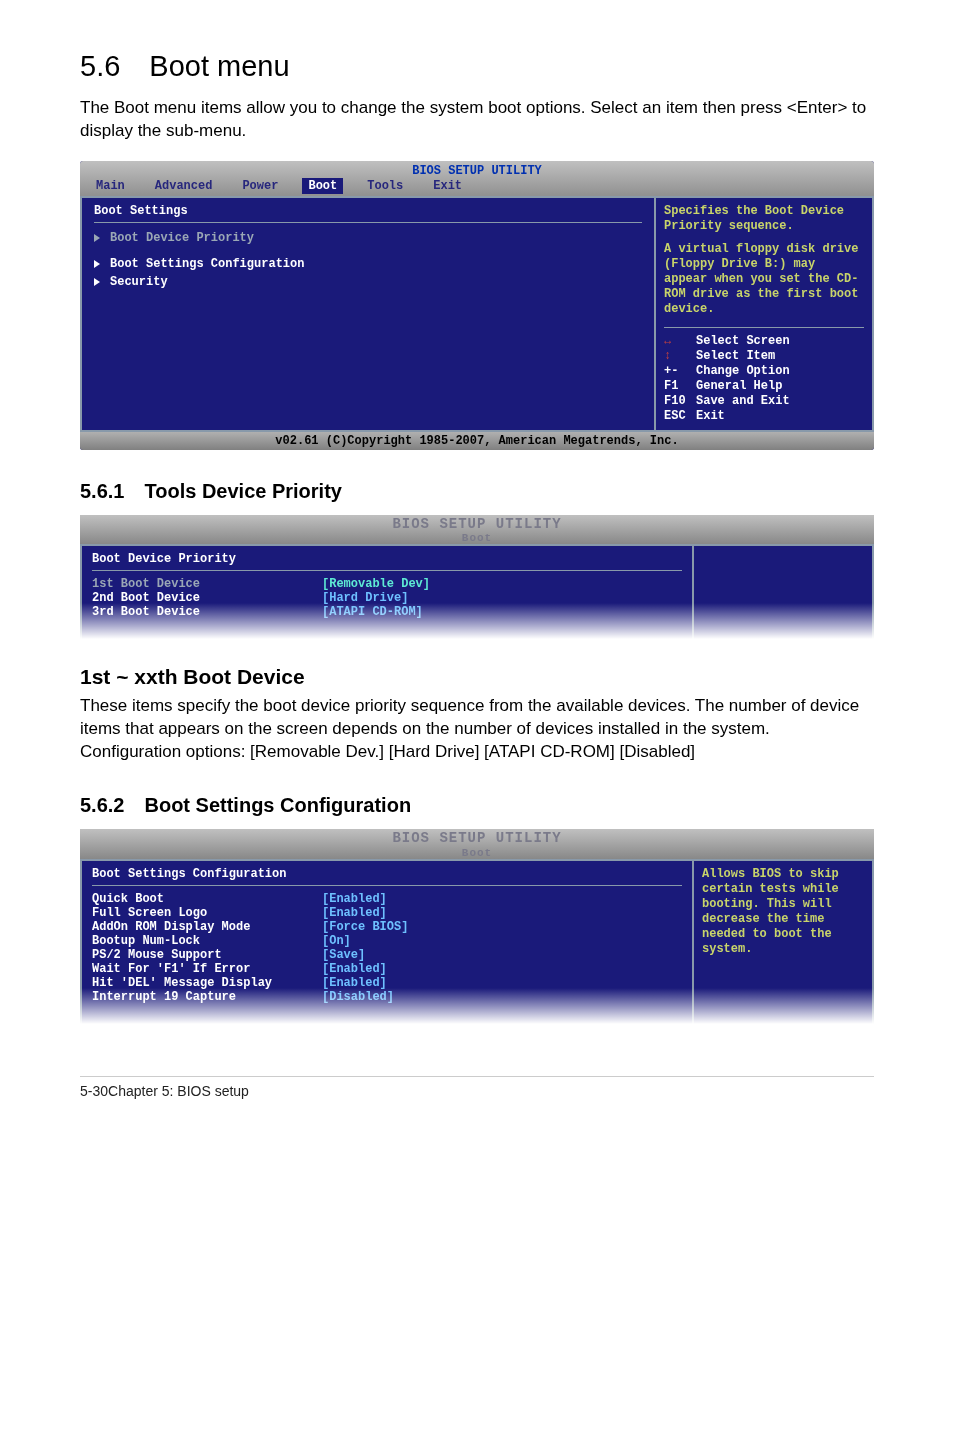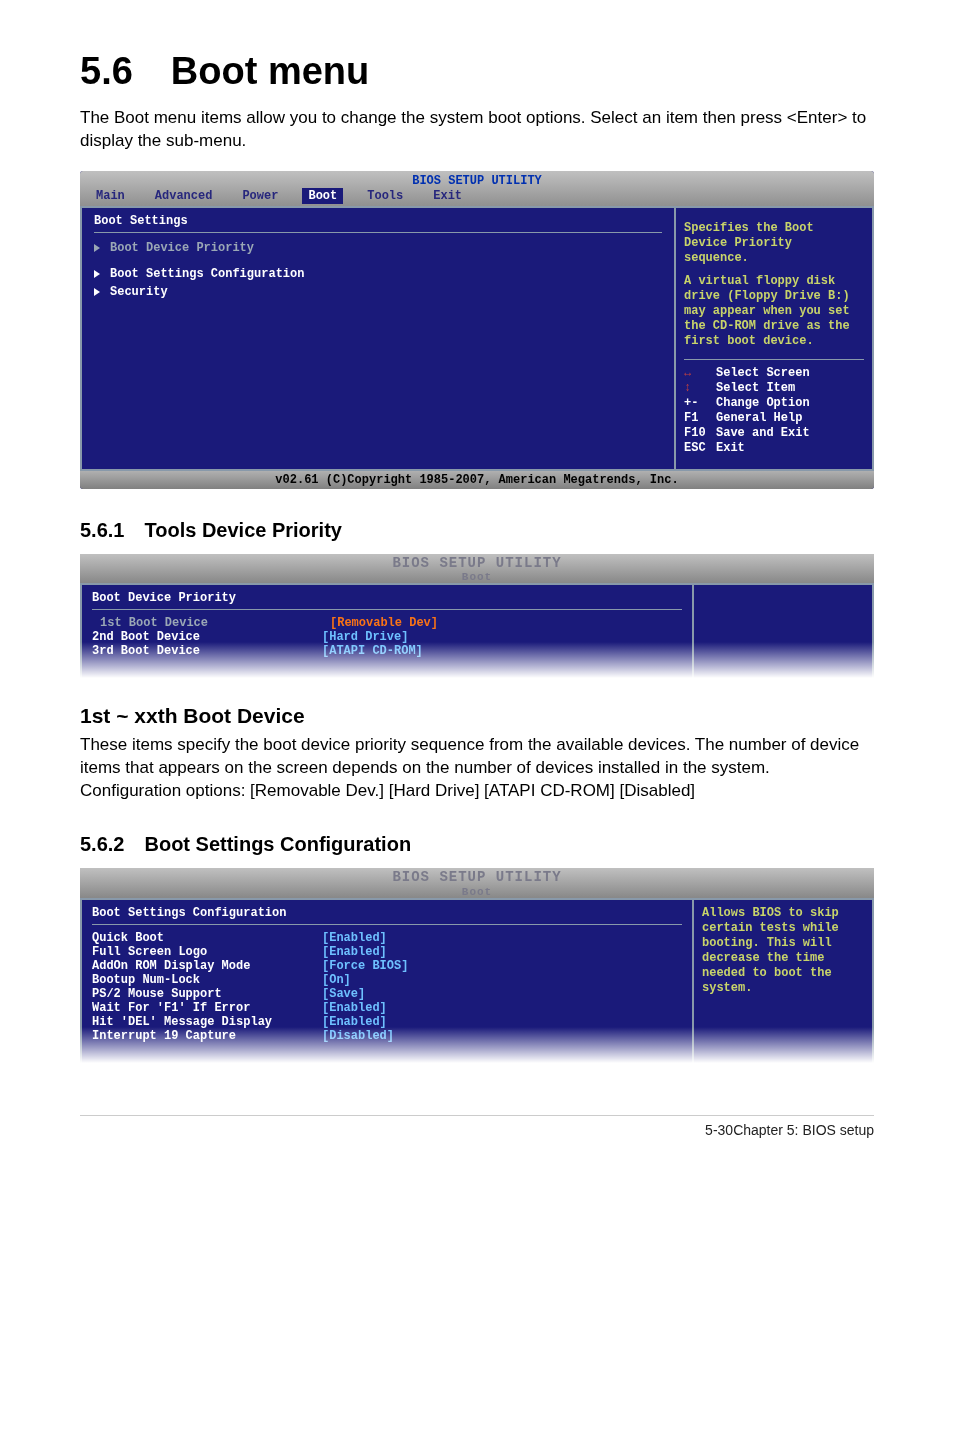--- a/index.html
+++ b/index.html
@@ -7,22 +7,22 @@
     margin: 0;
     padding: 0;
     background: #fff;
     font-family: Arial, Helvetica, sans-serif;
     width: 954px;
   }
   .page {
     padding: 50px 80px 40px 80px;
   }
   h1.section-title {
-    font-size: 38px;
-    font-weight: bold;
+    font-size: 29px;
+    font-weight: normal;
     margin: 0 0 14px 0;
   }
   .intro {
     font-size: 17px;
     line-height: 1.35;
     margin: 0 0 18px 0;
   }
   h2.subsection-title {
     font-size: 20px;
     font-weight: bold;
@@ -95,23 +95,23 @@
   .bios-left .caret {
     width: 0; height: 0;
     border-top: 4px solid transparent;
     border-bottom: 4px solid transparent;
     border-left: 6px solid #fff;
   }
   .bios-left .menu-line.selected { color: #9aa7b5; }
   .bios-left .menu-line.selected .caret { border-left-color: #9aa7b5; }
 
   .bios-right {
-    width: 200px;
+    width: 220px;
     border: 2px solid #8899aa;
-    padding: 13px 8px;
+    padding: 6px 8px;
     color: #c8d46a;
     line-height: 1.25;
   }
   .hints-sep { border-top:1px solid #8899aa; margin:10px 0 6px 0; }
   .hints { color: #fff; }
   .hintrow { display:flex; gap:6px; }
   .hintkey { width:26px; color:#fff; }
   .hintkey.arrows { color:#c04040; }
 
   .bios-footer {
@@ -160,35 +160,35 @@
     background:#1a1a7a;
     border:2px solid #8899aa; border-right:none;
     padding:6px 10px 20px 10px;
     color:#fff;
   }
   .bios-sub .left .panel-title {
     color:#fff; border-bottom:1px solid #8899aa; padding-bottom:4px; margin-bottom:6px;
   }
   .bios-sub .left .row { display:flex; }
   .bios-sub .left .label { width:230px; color:#fff; }
-  .bios-sub .left .label.sel { color:#9aa7b5;margin-left:8px; }
+  .bios-sub .left .label.sel { color:#9aa7b5; }
   .bios-sub .left .value { color:#6ec0ff; }
-  .bios-sub .left .value.sel { color:#f97316; }
+  .bios-sub .left .value.sel { color:#5eead4; }
   .bios-sub .right {
     width:182px;
     background:#1a1a7a;
     border:2px solid #8899aa;
     color:#c8d46a;
     padding:6px 8px 20px 8px;
     line-height:1.25;
   }
 
   
   .page-rule { border:none; border-top:1px solid #ccc; margin:50px 0 6px 0; }
-  .page-foot { display:flex; justify-content:flex-end; font-size:14px; color:#222; }
+  .page-foot { display:flex; justify-content:flex-start; font-size:14px; color:#222; }
 </style>
 </head>
 <body>
 
 <div class="page">
 
   <h1 class="section-title">5.6 Boot menu</h1>
   <p class="intro">The Boot menu items allow you to change the system boot options. Select an item then press &lt;Enter&gt; to display the sub-menu.</p>
 
   <div class="bios-box">

